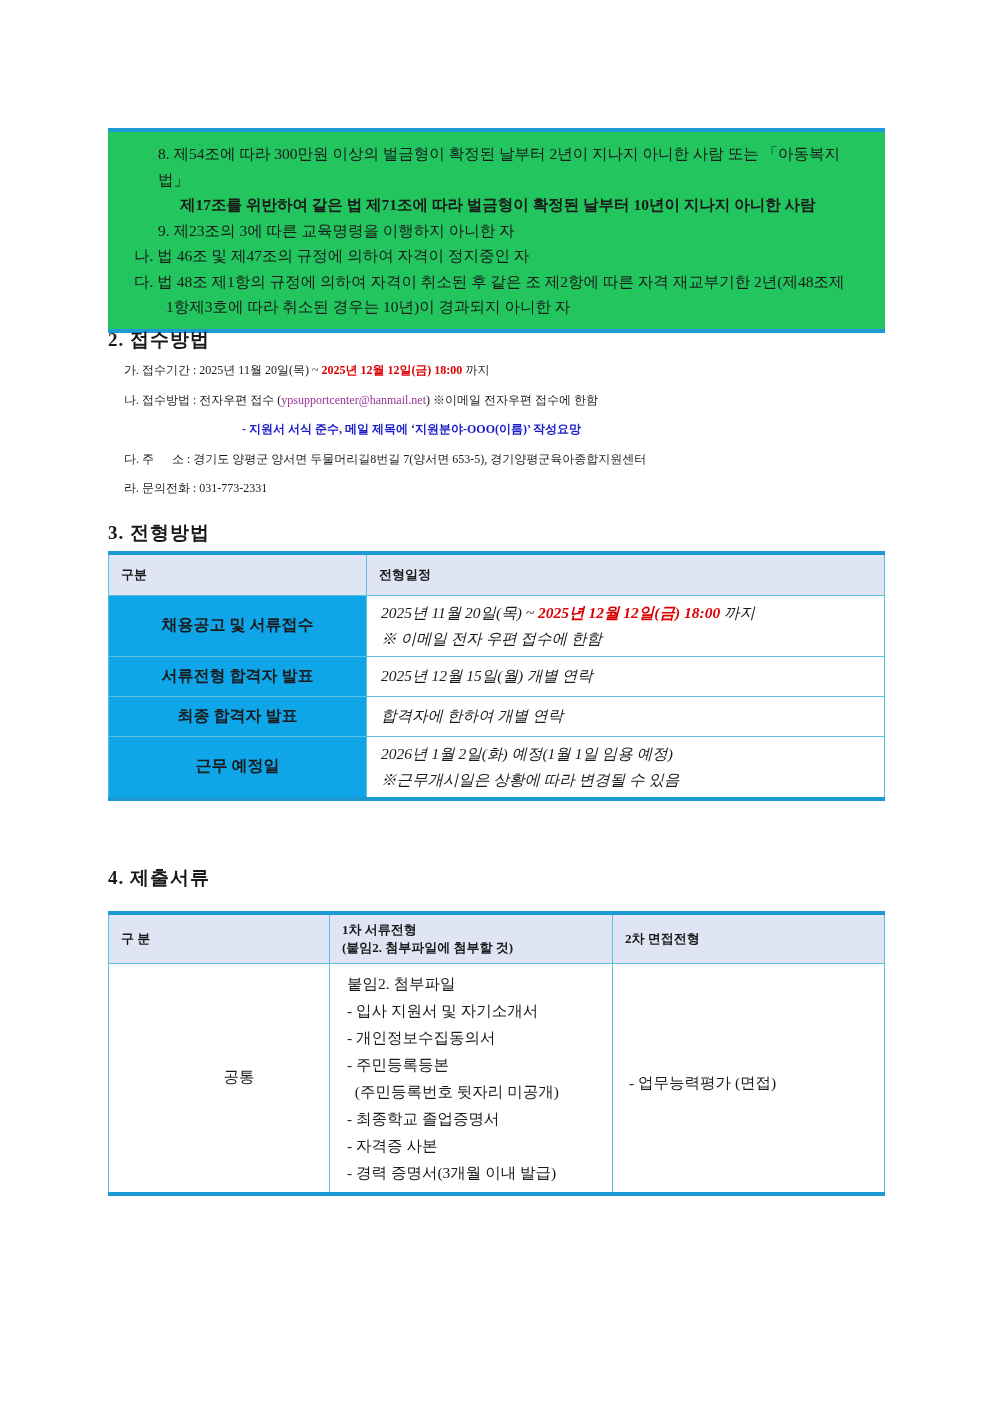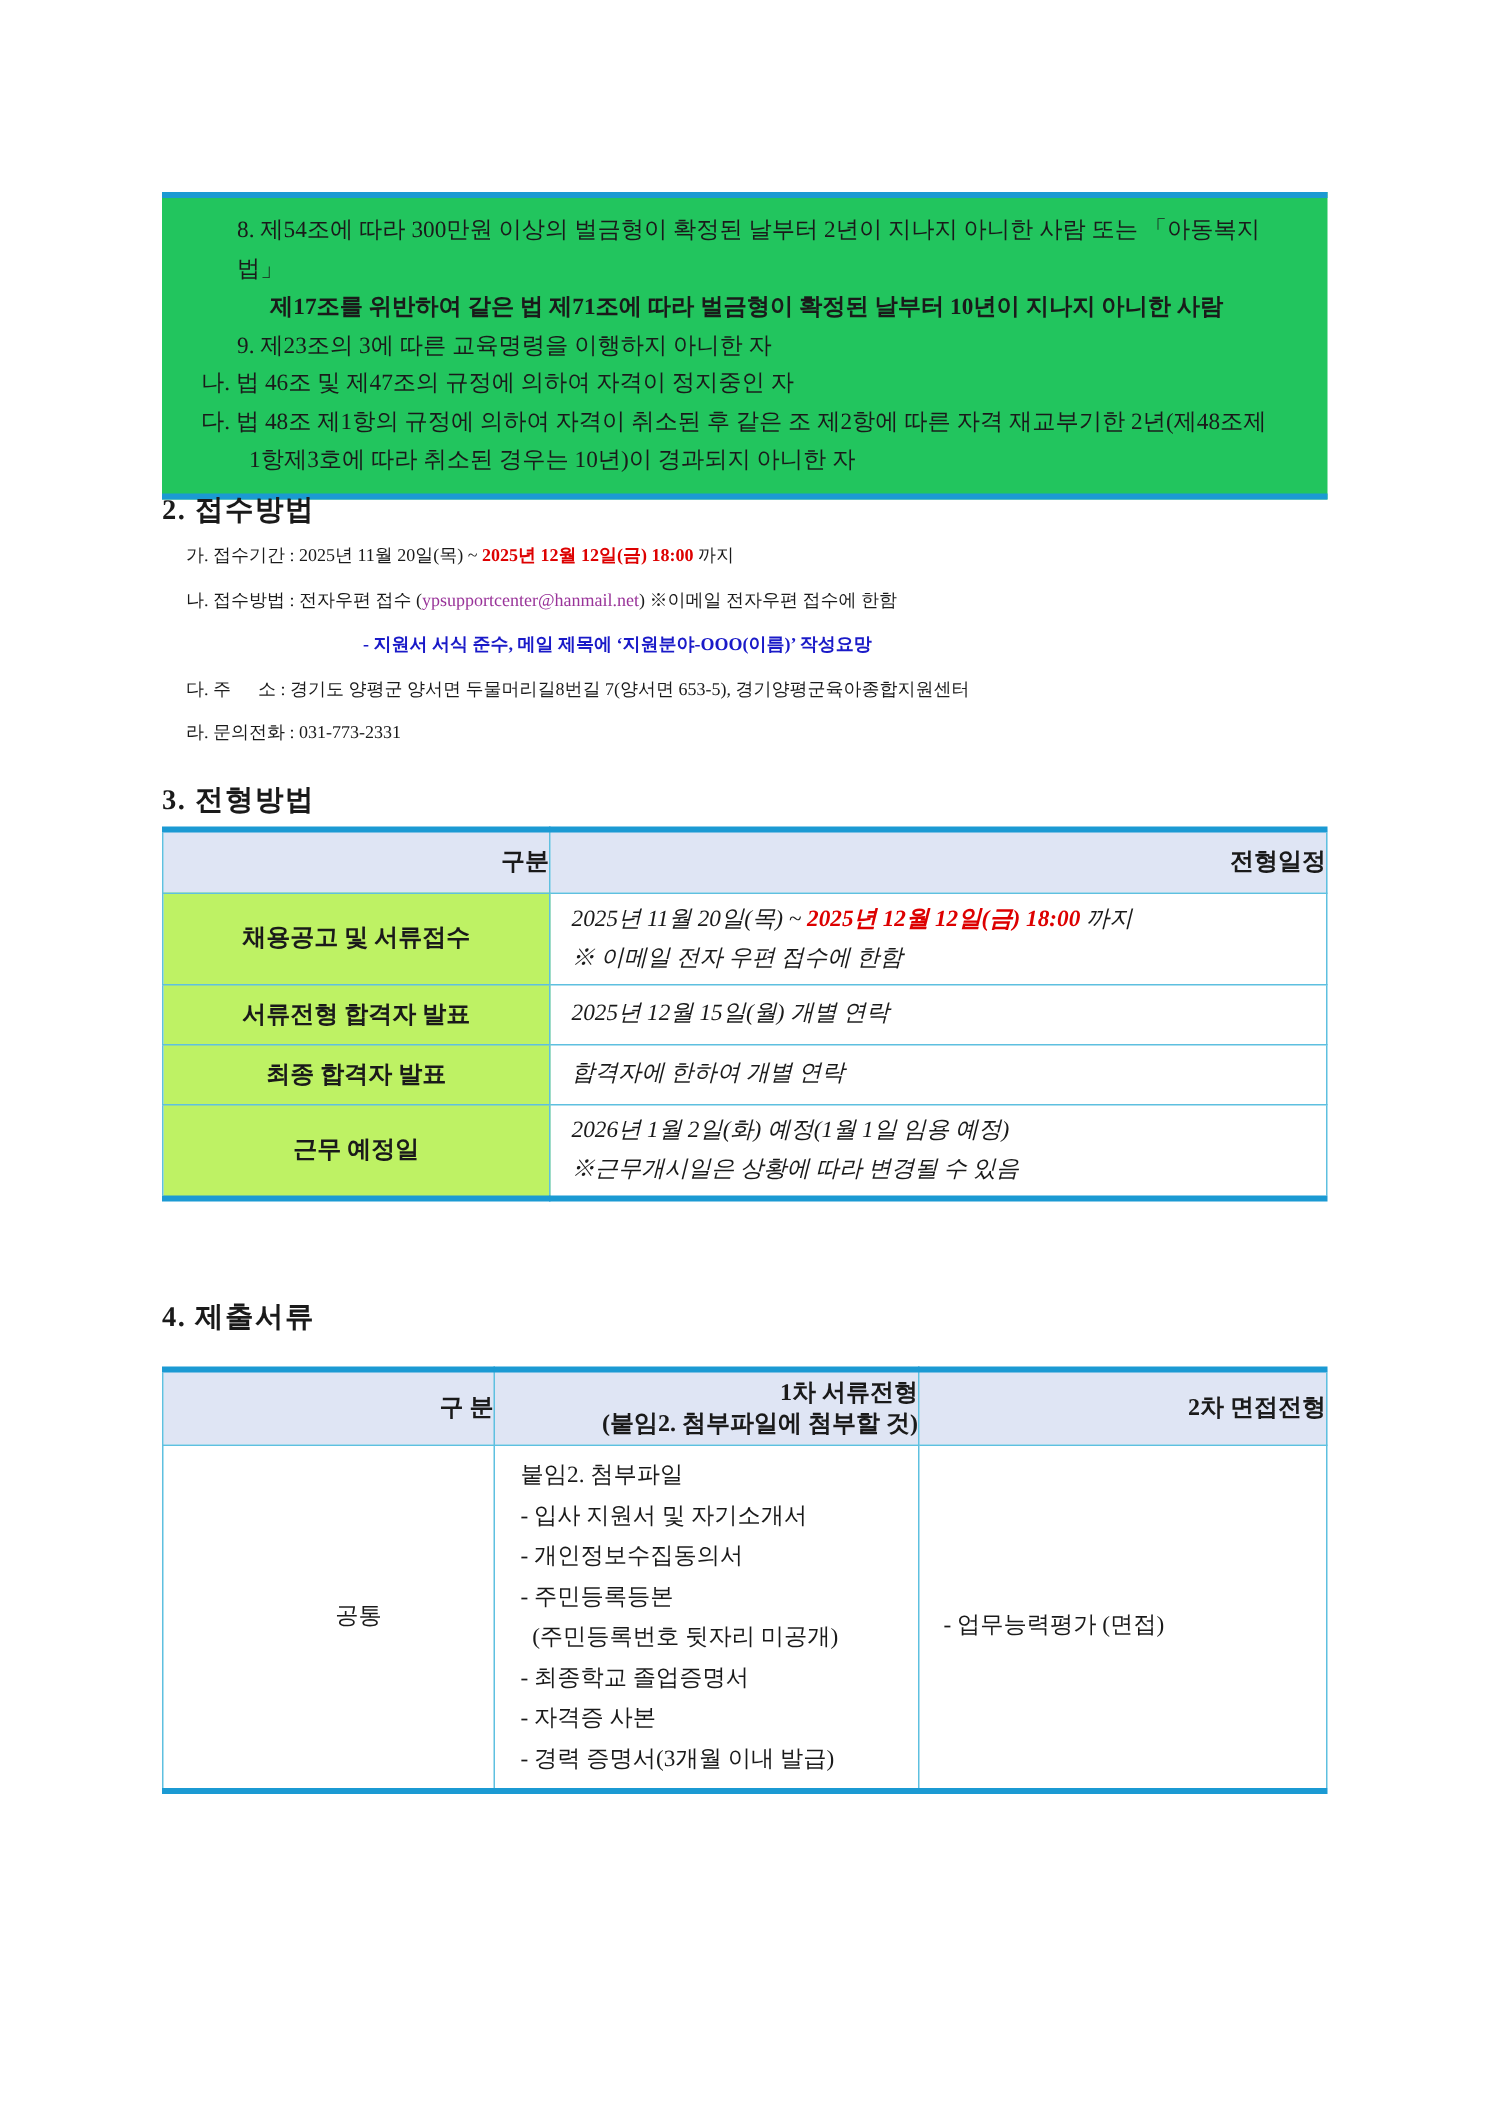--- a/index.html
+++ b/index.html
@@ -56,25 +56,26 @@
   }
   table.sched td, table.sched th {
     border-left:1.5px solid #5ec0e0;
     border-right:1.5px solid #5ec0e0;
     border-top:1.5px solid #5ec0e0;
     border-bottom:1.5px solid #5ec0e0;
     vertical-align:middle;
   }
   table.sched tr > *:first-child { border-left:1.5px solid #5ec0e0; }
   .hdr-cell {
-    background:#dfe5f4; font-weight:bold; text-align:right;
-    font-size:16px;
+    background:#dfe5f4; font-weight:bold; text-align:left;
+    font-size:13px;
+    padding-left:12px;
   }
   .label-cell {
-    background:#bef264; font-weight:bold; text-align:center;
+    background:#0ea5e9; font-weight:bold; text-align:center;
     font-size:16px;
   }
   .val-cell { padding:4px 10px 4px 14px; line-height:26px;font-style:italic; }
   .t3 { top:551px; }
   .t4 { top:911px; }
   .t4 .doc-cell { padding:6px 8px 6px 17px; line-height:27px; vertical-align:top; }
   .t4 .interview-cell { padding:16px 8px 4px 16px; }
   .t4 .plain-label { text-align:center; font-size:15.5px;padding-left:40px; }
   .doc-line { white-space:pre-wrap; }
 </style>

